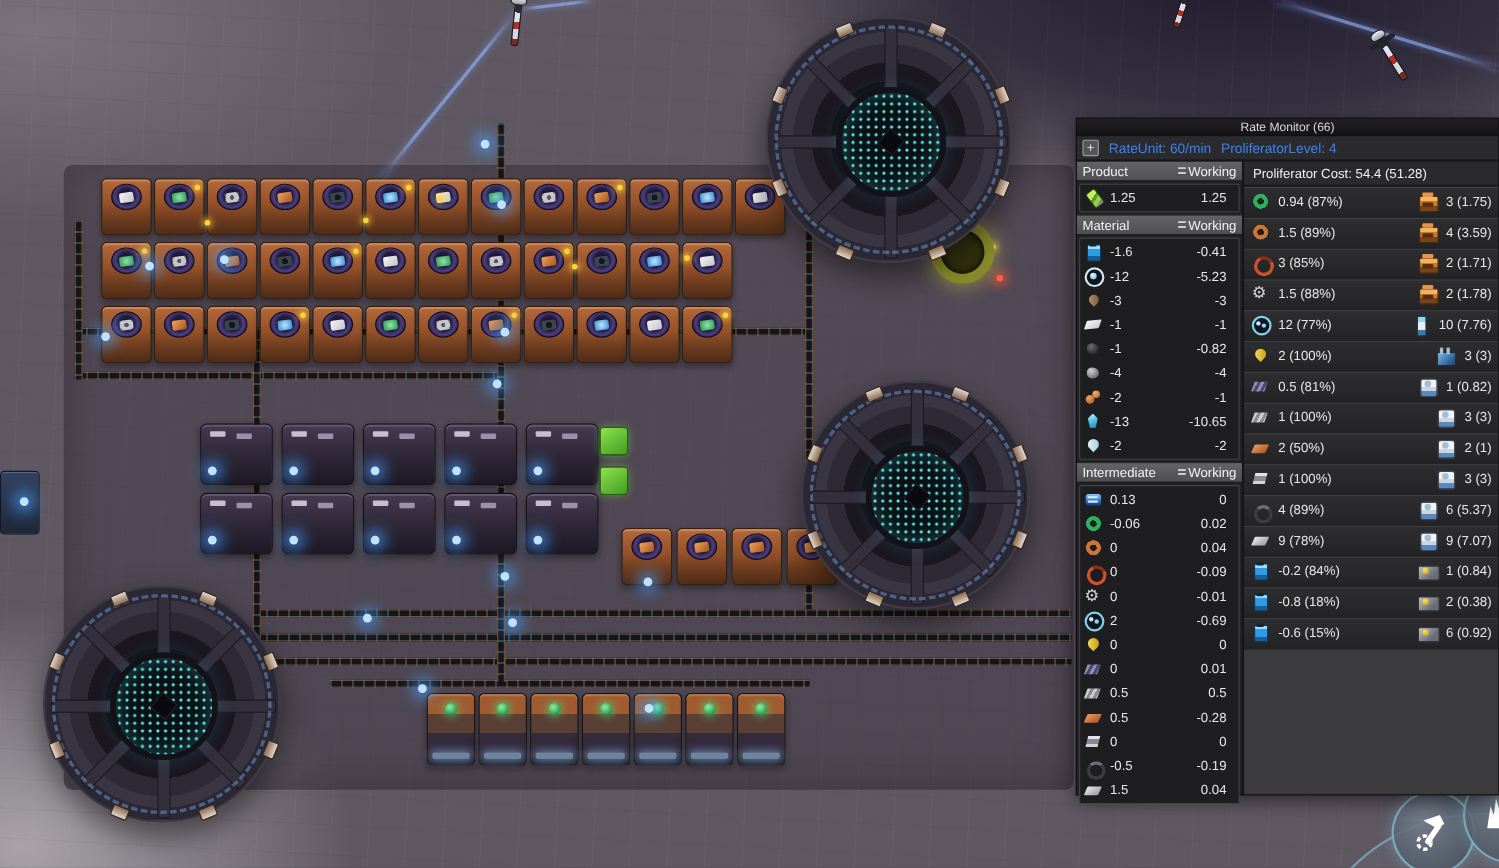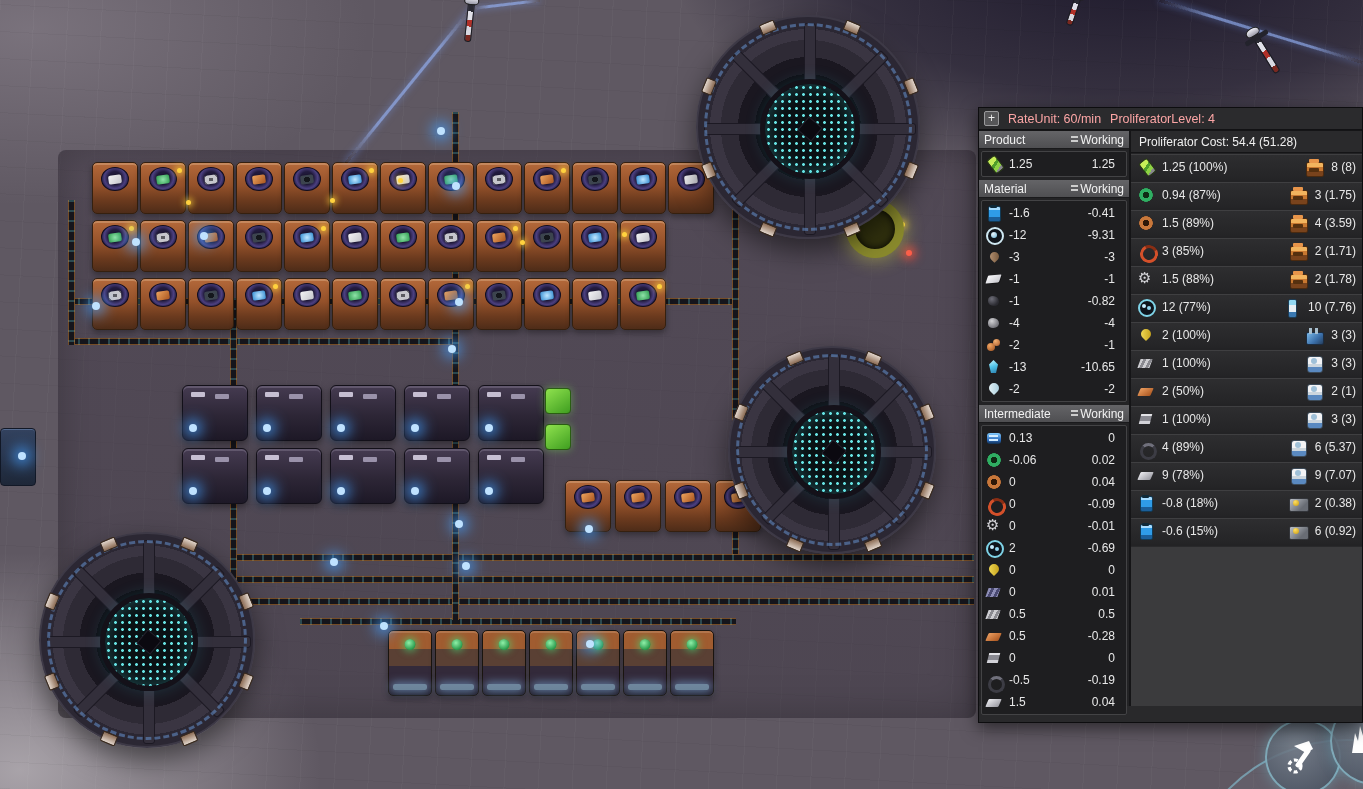--- a/index.html
+++ b/index.html
@@ -101,21 +101,21 @@
 
   
   .panel{position:absolute;left:978px;top:107px;width:385px;height:616px;background:#29292b;
      border:1px solid #0d0d0f;box-shadow:0 5px 16px rgba(0,0,0,.55);font-size:12px;color:#e8e8e8;}
   .titlebar{height:16px;background:linear-gradient(180deg,#202022,#141416);color:#d9d9d9;
      font-size:11px;line-height:16px;text-align:center;border-bottom:1px solid #0a0a0c;}
   .subbar{height:22px;background:#2b2b2d;display:flex;align-items:center;gap:9px;padding:0 5px;
      border-bottom:1px solid #121214;}
   .plus{width:15px;height:15px;background:#565658;border:1px solid #9a9a9c;color:#ececec;
      font-size:12px;line-height:13px;text-align:center;border-radius:2px;}
-  .sublabel{color:#fca5a5;font-size:12.5px;}
+  .sublabel{color:#3b82f6;font-size:12.5px;}
   .cols{display:flex;height:576px;background:#151517;gap:2px;padding-top:1px;}
   .leftcol{width:150px;display:flex;flex-direction:column;background:#232325;}
   .rightcol{flex:1;display:flex;flex-direction:column;background:#232325;}
   .sechead{height:18px;background:linear-gradient(180deg,#646467,#4f4f52);display:flex;
      align-items:center;justify-content:space-between;padding:0 5px;color:#f2f2f2;
      border-bottom:1px solid #1a1a1c;flex:none;}
   .wh{display:flex;align-items:center;gap:2px;}
   .whicon{width:7px;height:7px;display:inline-block;
      background:repeating-linear-gradient(180deg,#cdcdcd 0 2px,transparent 2px 4px);}
   .list{background:#1e1e20;border:1px solid #434345;border-radius:2px;margin:2px 2px 3px 2px;padding:1px 0;}
@@ -583,20 +583,21 @@
     <div class="hud-btn" style="left:1330px;top:697px;width:88px;height:88px;">
       <span style="display:block;width:44px;height:44px;margin-left:-28px;">
         <svg viewBox="0 0 44 44" width="44" height="44" fill="#fff">
           <path d="M14 34 l3-20 3 8 2-15 4 13 4-8 1 22 z"></path>
         </svg>
       </span>
     </div>
   </div>
 
   <div class="panel">
+    <div class="titlebar">Rate Monitor (66)</div>
     <div class="subbar">
       <span class="plus">+</span>
       <span class="sublabel">RateUnit: 60/min</span>
       <span class="sublabel">ProliferatorLevel: 4</span>
     </div>
     <div class="cols">
       <div class="leftcol">
         <div class="sechead">
           <span>Product</span>
           <span class="wh">
@@ -620,21 +621,21 @@
         </div>
         <div class="list" id="material-list">
             <div class="lrow">
               <div class="ic hydrogen"></div>
               <div class="lval">-1.6</div>
               <div class="lwrk">-0.41</div>
             </div>
             <div class="lrow">
               <div class="ic orbital-atom"></div>
               <div class="lval">-12</div>
-              <div class="lwrk">-9.31</div>
+              <div class="lwrk">-5.23</div>
             </div>
             <div class="lrow">
               <div class="ic crude-oil"></div>
               <div class="lval">-3</div>
               <div class="lwrk">-3</div>
             </div>
             <div class="lrow">
               <div class="ic white-plate"></div>
               <div class="lval">-1</div>
               <div class="lwrk">-1</div>
@@ -737,26 +738,20 @@
               <div class="ic iron-plate"></div>
               <div class="lval">1.5</div>
               <div class="lwrk">0.04</div>
             </div>
           </div>
       </div>
       <div class="rightcol">
         <div class="costrow">Proliferator Cost: 54.4 (51.28)</div>
         <div id="monitor-rows">
             <div class="rrow">
-              <div class="ic fuel-rod"></div>
-              <div class="rrate">1.25 (100%)</div>
-              <div class="bic assembler"></div>
-              <div class="rcnt">8 (8)</div>
-            </div>
-            <div class="rrow">
               <div class="ic motor-green"></div>
               <div class="rrate">0.94 (87%)</div>
               <div class="bic assembler"></div>
               <div class="rcnt">3 (1.75)</div>
             </div>
             <div class="rrow">
               <div class="ic motor-orange"></div>
               <div class="rrate">1.5 (89%)</div>
               <div class="bic assembler"></div>
               <div class="rcnt">4 (3.59)</div>
@@ -779,20 +774,26 @@
               <div class="bic fractionator"></div>
               <div class="rcnt">10 (7.76)</div>
             </div>
             <div class="rrow">
               <div class="ic refined-oil"></div>
               <div class="rrate">2 (100%)</div>
               <div class="bic refinery"></div>
               <div class="rcnt">3 (3)</div>
             </div>
             <div class="rrow">
+              <div class="ic titanium-ingot"></div>
+              <div class="rrate">0.5 (81%)</div>
+              <div class="bic smelter"></div>
+              <div class="rcnt">1 (0.82)</div>
+            </div>
+            <div class="rrow">
               <div class="ic steel-ingot"></div>
               <div class="rrate">1 (100%)</div>
               <div class="bic smelter"></div>
               <div class="rcnt">3 (3)</div>
             </div>
             <div class="rrow">
               <div class="ic copper-ingot"></div>
               <div class="rrate">2 (50%)</div>
               <div class="bic smelter"></div>
               <div class="rcnt">2 (1)</div>
@@ -807,20 +808,26 @@
               <div class="ic magnet-ring"></div>
               <div class="rrate">4 (89%)</div>
               <div class="bic smelter"></div>
               <div class="rcnt">6 (5.37)</div>
             </div>
             <div class="rrow">
               <div class="ic iron-plate"></div>
               <div class="rrate">9 (78%)</div>
               <div class="bic smelter"></div>
               <div class="rcnt">9 (7.07)</div>
+            </div>
+            <div class="rrow">
+              <div class="ic hydrogen"></div>
+              <div class="rrate">-0.2 (84%)</div>
+              <div class="bic chemical-plant"></div>
+              <div class="rcnt">1 (0.84)</div>
             </div>
             <div class="rrow">
               <div class="ic hydrogen"></div>
               <div class="rrate">-0.8 (18%)</div>
               <div class="bic chemical-plant"></div>
               <div class="rcnt">2 (0.38)</div>
             </div>
             <div class="rrow">
               <div class="ic hydrogen"></div>
               <div class="rrate">-0.6 (15%)</div>

